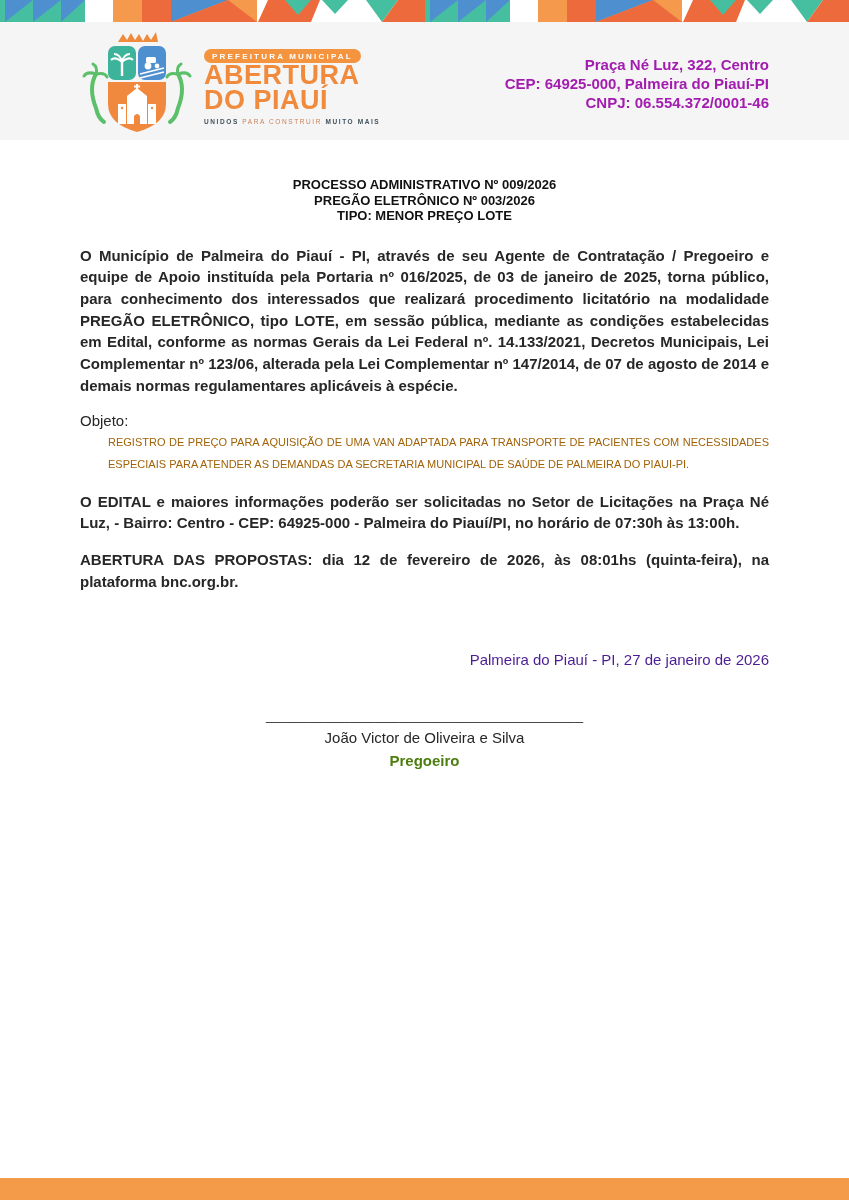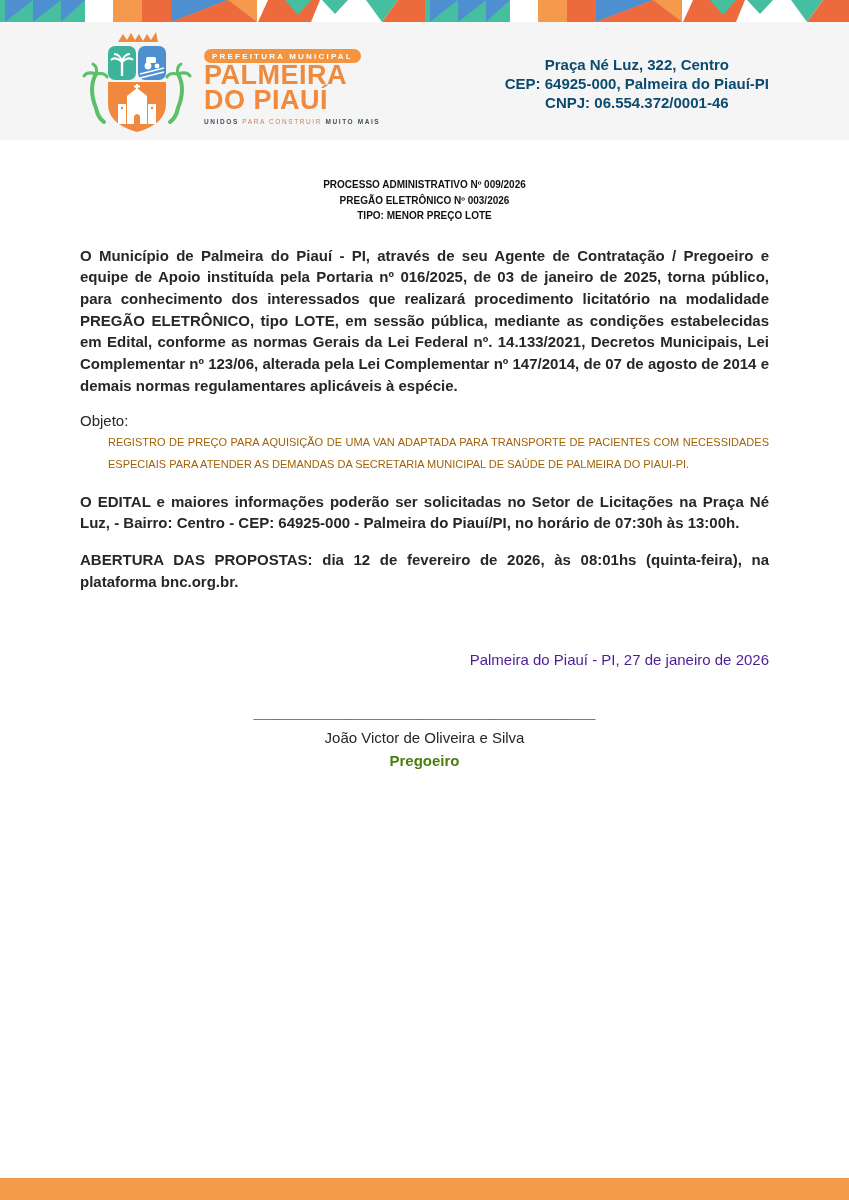--- a/index.html
+++ b/index.html
@@ -54,38 +54,38 @@
     margin-top: 5px;
     font-size: 6.5px;
     letter-spacing: 1.6px;
     white-space: nowrap;
   }
   .tagline .strong { color: #41525c; font-weight: bold; }
   .tagline .light  { color: #c9815a; }
 
   .contact-block {
     position: absolute; top: 33px; right: 80px;
-    text-align: center;
-    color: #0c4a6e;
+    text-align: right;
+    color: #a21caf;
     font-weight: bold;
     font-size: 15px;
     line-height: 19px;
   }
 
   
   .content {
     position: absolute;
     left: 80px; right: 80px; top: 140px;
     color: #1f1f1f;
   }
   .doc-title {
     margin-top: 37px;
     text-align: center;
     font-weight: bold;
-    font-size: 10px;
+    font-size: 13px;
     line-height: 15.5px;
     color: #111111;
   }
   .para {
     margin-top: 15px;
     font-size: 15px;
     line-height: 21.7px;
     text-align: justify;
     color: #272727;
     font-weight: bold;
@@ -104,21 +104,21 @@
     text-align: right;
     font-size: 15px;
     color: #4c1d95;
   }
   .signature-block {
     margin-top: 38px;
     text-align: center;
     font-size: 15px;
     color: #272727;
   }
-  .sig-line { letter-spacing: 0; color: #3c3c3c; line-height: 18px; font-family: Liberation Mono, monospace; }
+  .sig-line { letter-spacing: 0; color: #3c3c3c; line-height: 18px; }
   .sig-name { margin-top: 4px; line-height: 20px; }
   .sig-role { margin-top: 3px; color: #4d7c0f; line-height: 20px; font-weight: bold; }
 
   
   .bottom-strip {
     position: absolute; bottom: 0; left: 0;
     width: 849px; height: 22px;
     background: #f39b49;
   }
 </style>
@@ -178,21 +178,21 @@
         <line x1="59" y1="54" x2="59" y2="60" stroke="#ffffff" stroke-width="2"></line>
         <line x1="56" y1="56.5" x2="62" y2="56.5" stroke="#ffffff" stroke-width="2"></line>
         <rect x="40" y="74" width="8" height="20" fill="#ffffff"></rect>
         <rect x="70" y="74" width="8" height="20" fill="#ffffff"></rect>
         <path d="M56,94 v-8 q3,-4 6,0 v8 z" fill="#f0883e"></path>
         <circle cx="44" cy="78" r="1.2" fill="#f0883e"></circle>
         <circle cx="74" cy="78" r="1.2" fill="#f0883e"></circle>
       </svg>
       <div class="wordmark">
         <span class="pm-badge">PREFEITURA MUNICIPAL</span>
-        <div class="city-line">PALMEIRA</div>
+        <div class="city-line">ABERTURA</div>
         <div class="city-line">DO PIAUÍ</div>
         <div class="tagline">
           <span class="strong">UNIDOS</span>
           <span class="light">PARA CONSTRUIR</span>
           <span class="strong">MUITO MAIS</span>
         </div>
       </div>
     </div>
     <div class="contact-block">
       <div>Praça Né Luz, 322, Centro</div>

